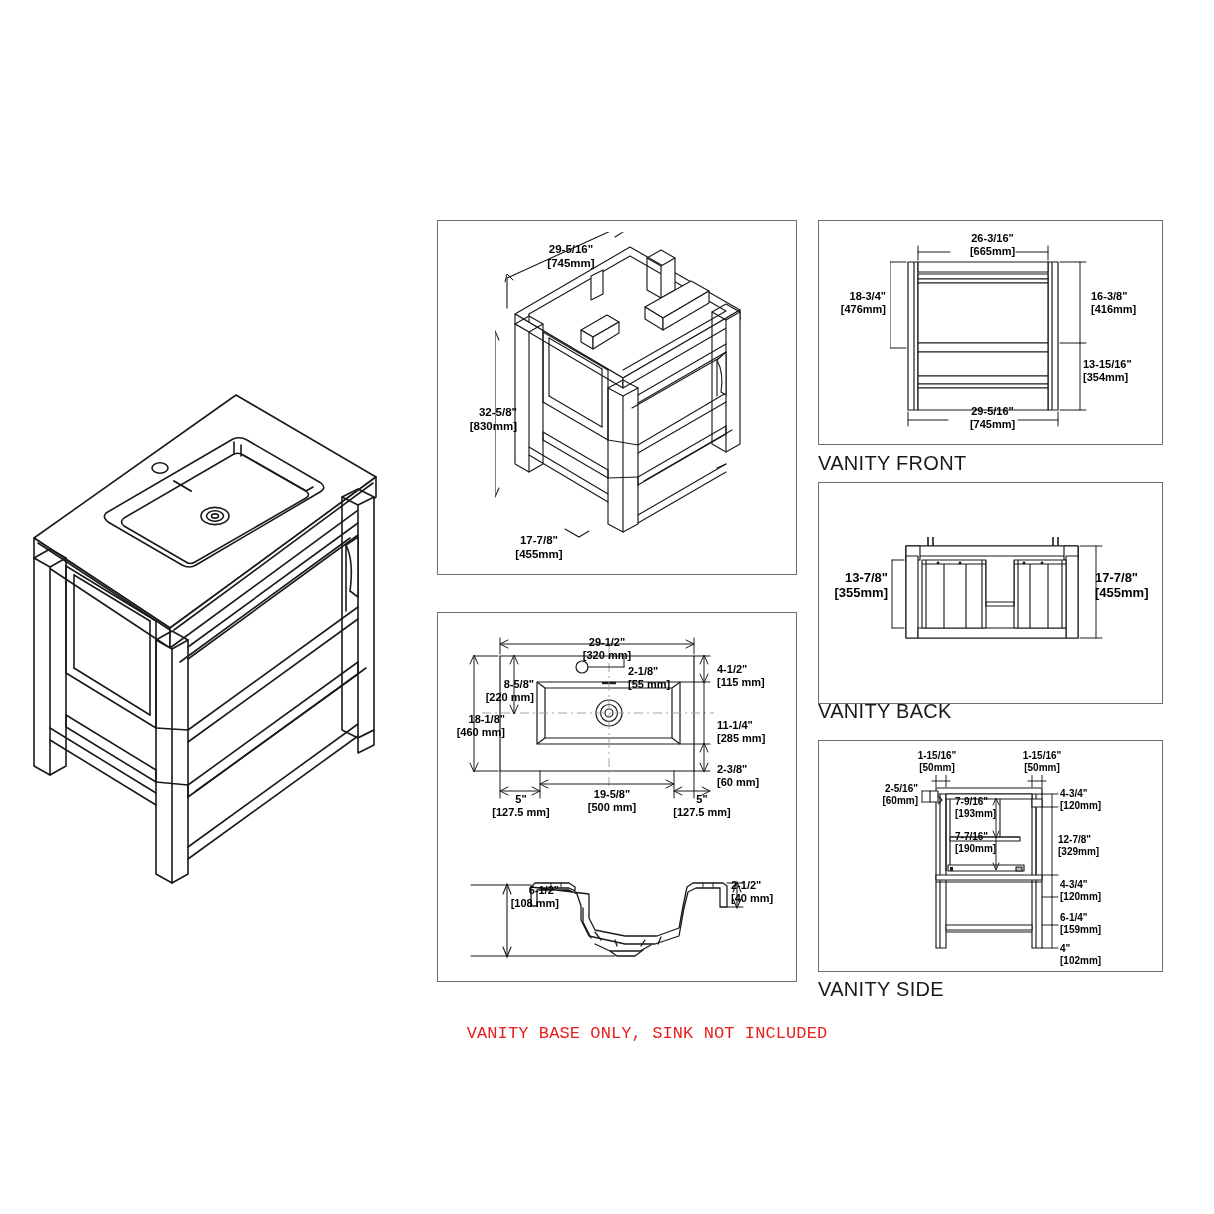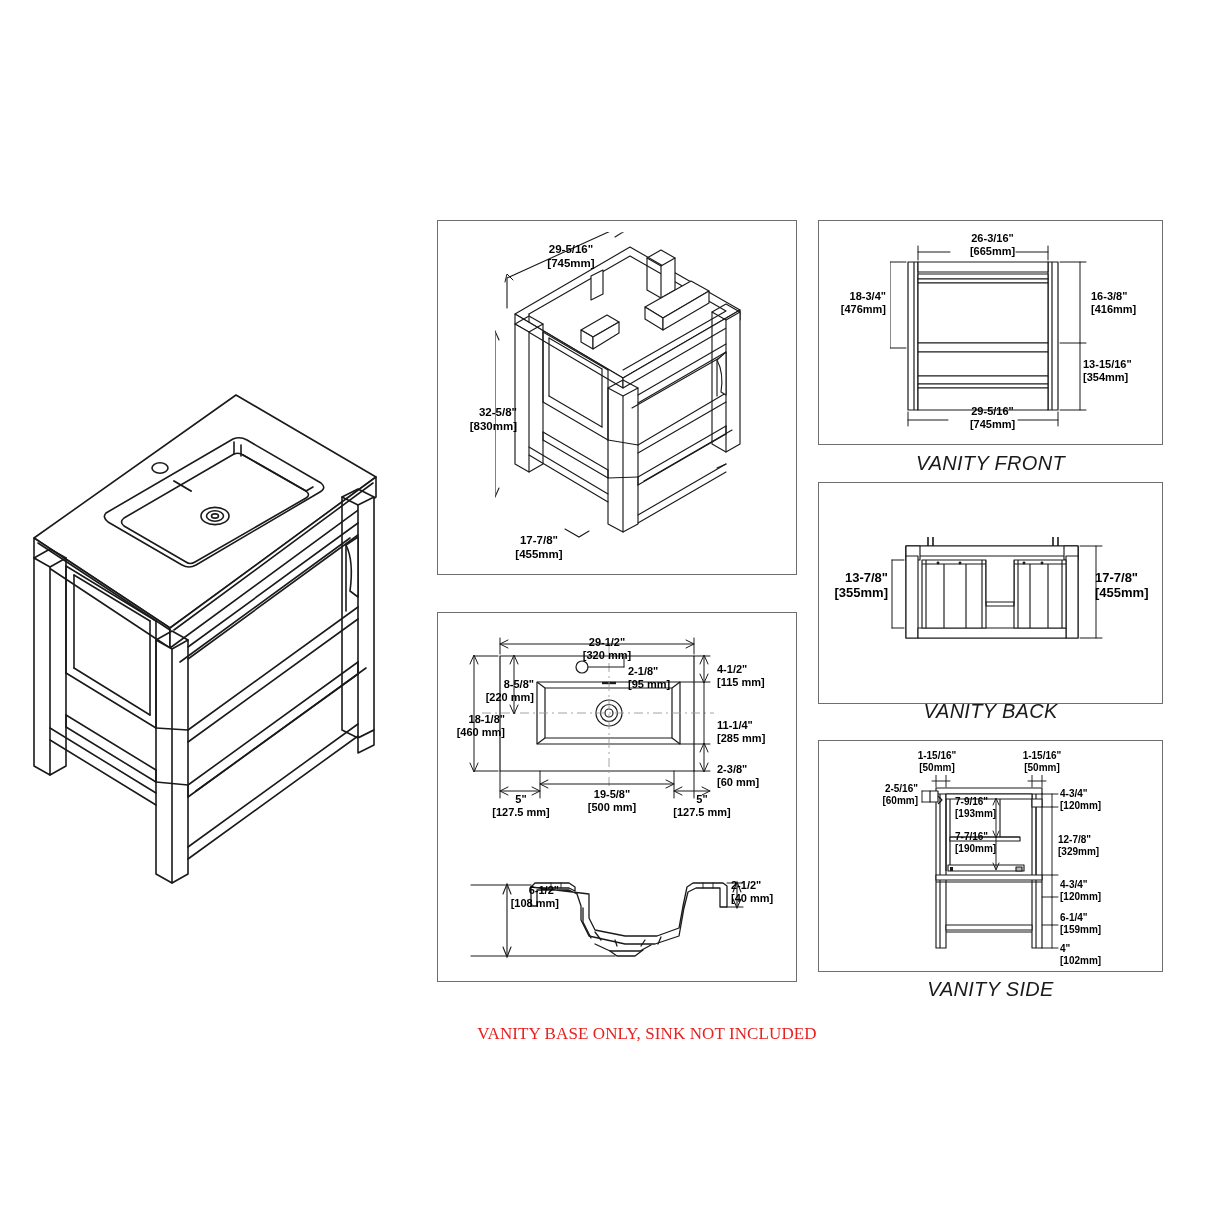--- a/index.html
+++ b/index.html
@@ -19,47 +19,45 @@
     inset: 0;
   }
   .panel {
     position: absolute;
     border: 1.5px solid #6e6e6e;
     background: #ffffff;
     box-sizing: border-box;
   }
   .panel-label {
     position: absolute;
-    text-align: center;
     font-size: 20px;
     color: #1a1a1a;
     letter-spacing: 0.3px;
     font-family: "Liberation Sans", sans-serif;
     white-space: nowrap;
-    font-style: italic;
   }
   .dim {
     position: absolute;
     font-size: 11.5px;
     font-weight: bold;
     color: #000;
     line-height: 1.18;
     white-space: nowrap;
     font-family: "Liberation Sans", sans-serif;
   }
   .dim.sm { font-size: 10px; }
   .dim.md { font-size: 11px; }
   .dim.lg { font-size: 13px; }
   .dim.c { text-align: center; }
   .dim.r { text-align: right; }
   .notice {
     position: absolute;
     font-size: 17px;
     color: #e8201f;
-    font-family: Liberation Serif, serif;
+    font-family: Liberation Mono, monospace;
     white-space: nowrap;
     letter-spacing: 0.1px;
   }
   svg { display: block; }
   .vec {
     position: absolute;
     pointer-events: none;
   }
 </style>
 </head>
@@ -349,21 +347,21 @@
     </svg>
   </div>
 
   <div class="dim c md" style="left:552px; top:636px; width:110px;">
     <div>29-1/2"</div>
     <div>[320 mm]</div>
   </div>
 
   <div class="dim md" style="left:628px; top:665px; width:80px;">
     <div>2-1/8"</div>
-    <div>[95 mm]</div>
+    <div>[55 mm]</div>
   </div>
 
   <div class="dim md" style="left:717px; top:663px; width:78px;">
     <div>4-1/2"</div>
     <div>[115 mm]</div>
   </div>
 
   <div class="dim r md" style="left:462px; top:678px; width:72px;">
     <div>8-5/8"</div>
     <div>[220 mm]</div>

